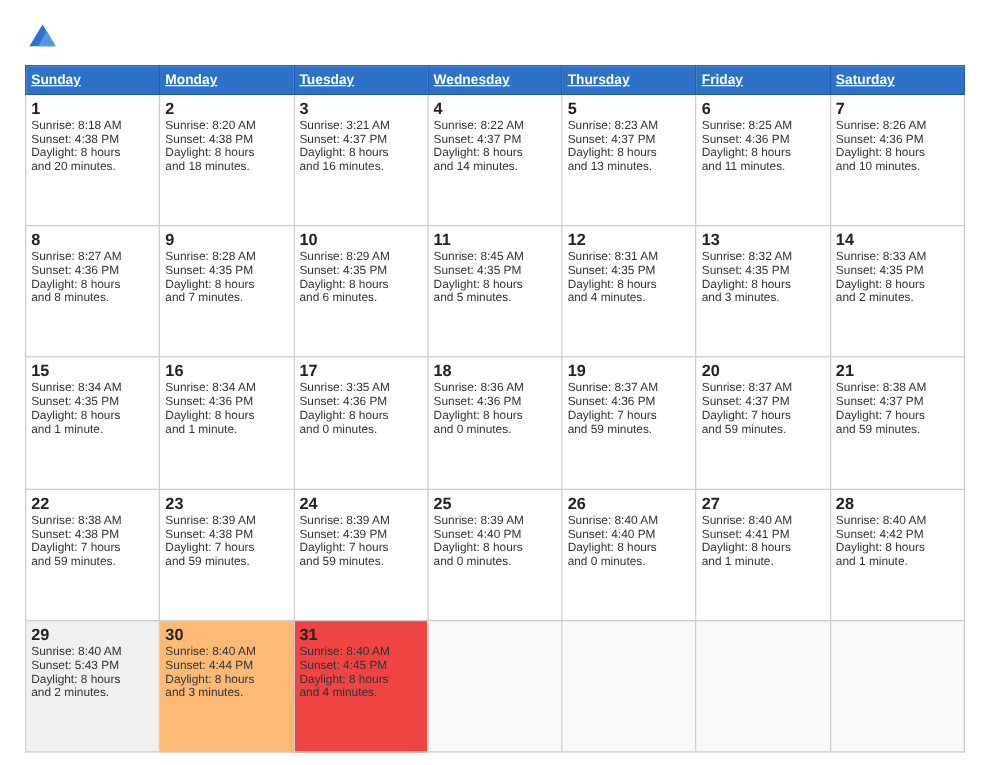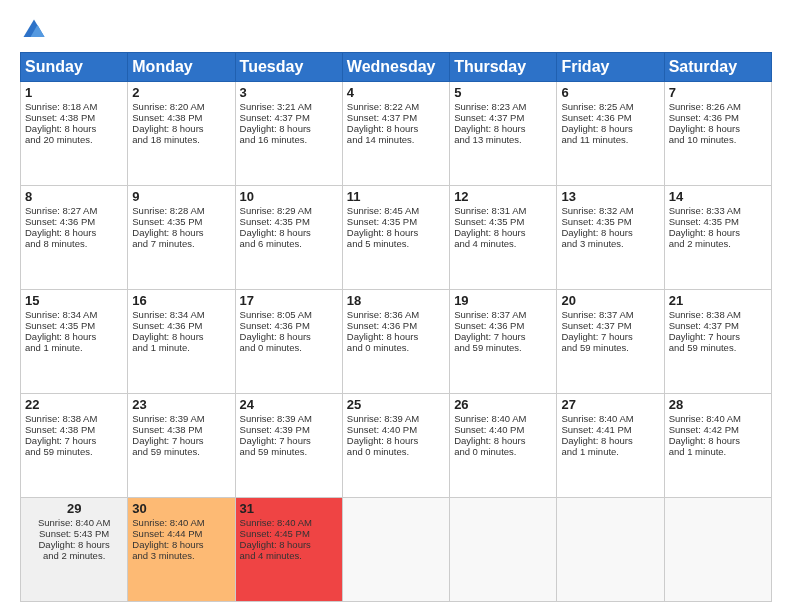--- a/index.html
+++ b/index.html
@@ -55,25 +55,26 @@
     }
     .calendar {
       flex: 1;
       border-collapse: collapse;
       width: 100%;
       table-layout: fixed;
     }
     .calendar thead th {
       background-color: #2d72c8;
       color: #fff;
-      font-size: 16px;
+      font-size: 11px;
       font-weight: bold;
       padding: 5px 4px;
       text-align: left;
       border: 1px solid #2060b0;
+      text-decoration: underline;
     }
     .calendar tbody td {
       border: 1px solid #ccc;
       vertical-align: top;
       padding: 3px 4px;
       font-size: 9.5px;
       color: #333;
       background: #fff;
       height: 88px;
     }
@@ -237,21 +238,21 @@
           </td>
           <td>
             <span class="day-num">16</span>
             <div>Sunrise: 8:34 AM</div>
             <div>Sunset: 4:36 PM</div>
             <div>Daylight: 8 hours</div>
             <div>and 1 minute.</div>
           </td>
           <td>
             <span class="day-num">17</span>
-            <div>Sunrise: 8:05 AM</div>
+            <div>Sunrise: 3:35 AM</div>
             <div>Sunset: 4:36 PM</div>
             <div>Daylight: 8 hours</div>
             <div>and 0 minutes.</div>
           </td>
           <td>
             <span class="day-num">18</span>
             <div>Sunrise: 8:36 AM</div>
             <div>Sunset: 4:36 PM</div>
             <div>Daylight: 8 hours</div>
             <div>and 0 minutes.</div>
@@ -323,21 +324,21 @@
           </td>
           <td>
             <span class="day-num">28</span>
             <div>Sunrise: 8:40 AM</div>
             <div>Sunset: 4:42 PM</div>
             <div>Daylight: 8 hours</div>
             <div>and 1 minute.</div>
           </td>
         </tr>
         <tr class="last-week">
-          <td style="background: rgb(240, 240, 240); text-align: center;">
+          <td style="background: rgb(240, 240, 240);">
             <span class="day-num">29</span>
             <div>Sunrise: 8:40 AM</div>
             <div>Sunset: 5:43 PM</div>
             <div>Daylight: 8 hours</div>
             <div>and 2 minutes.</div>
           </td>
           <td style="background: #fdba74;">
             <span class="day-num">30</span>
             <div>Sunrise: 8:40 AM</div>
             <div>Sunset: 4:44 PM</div>

